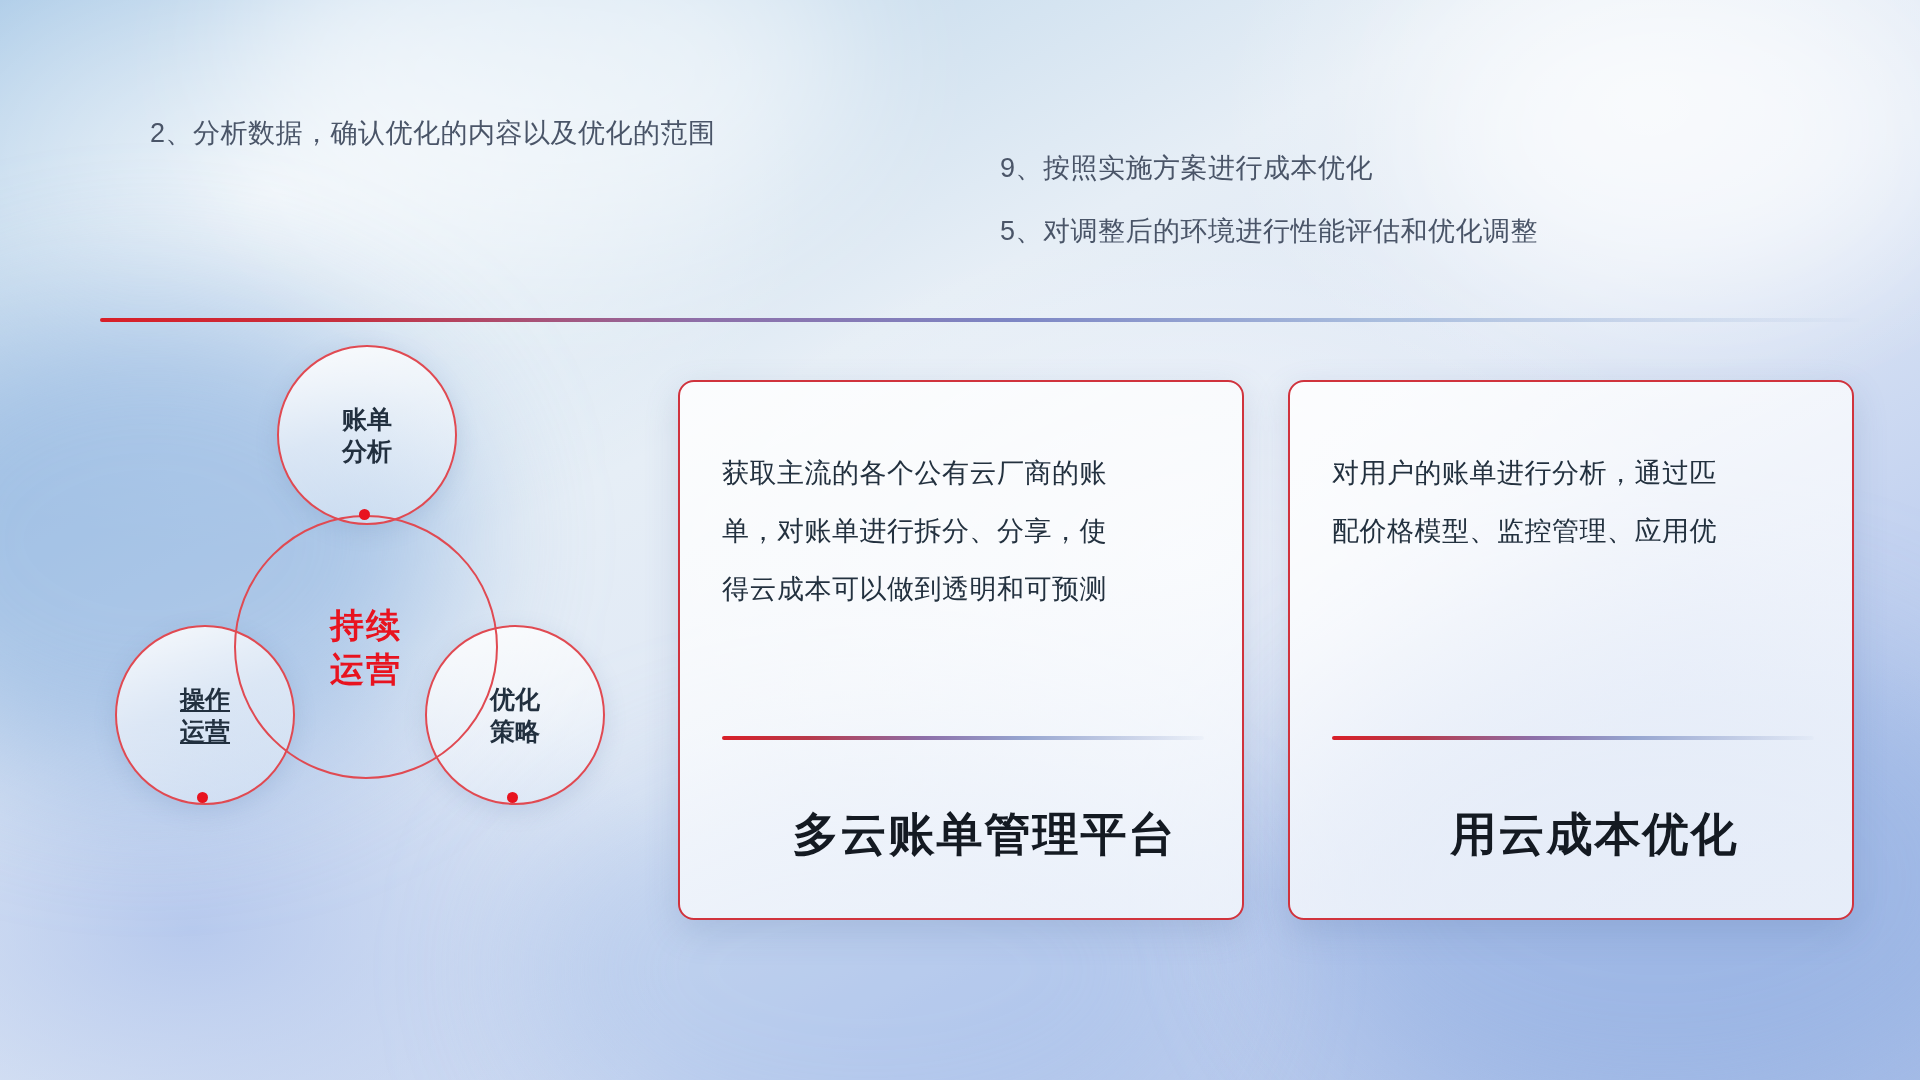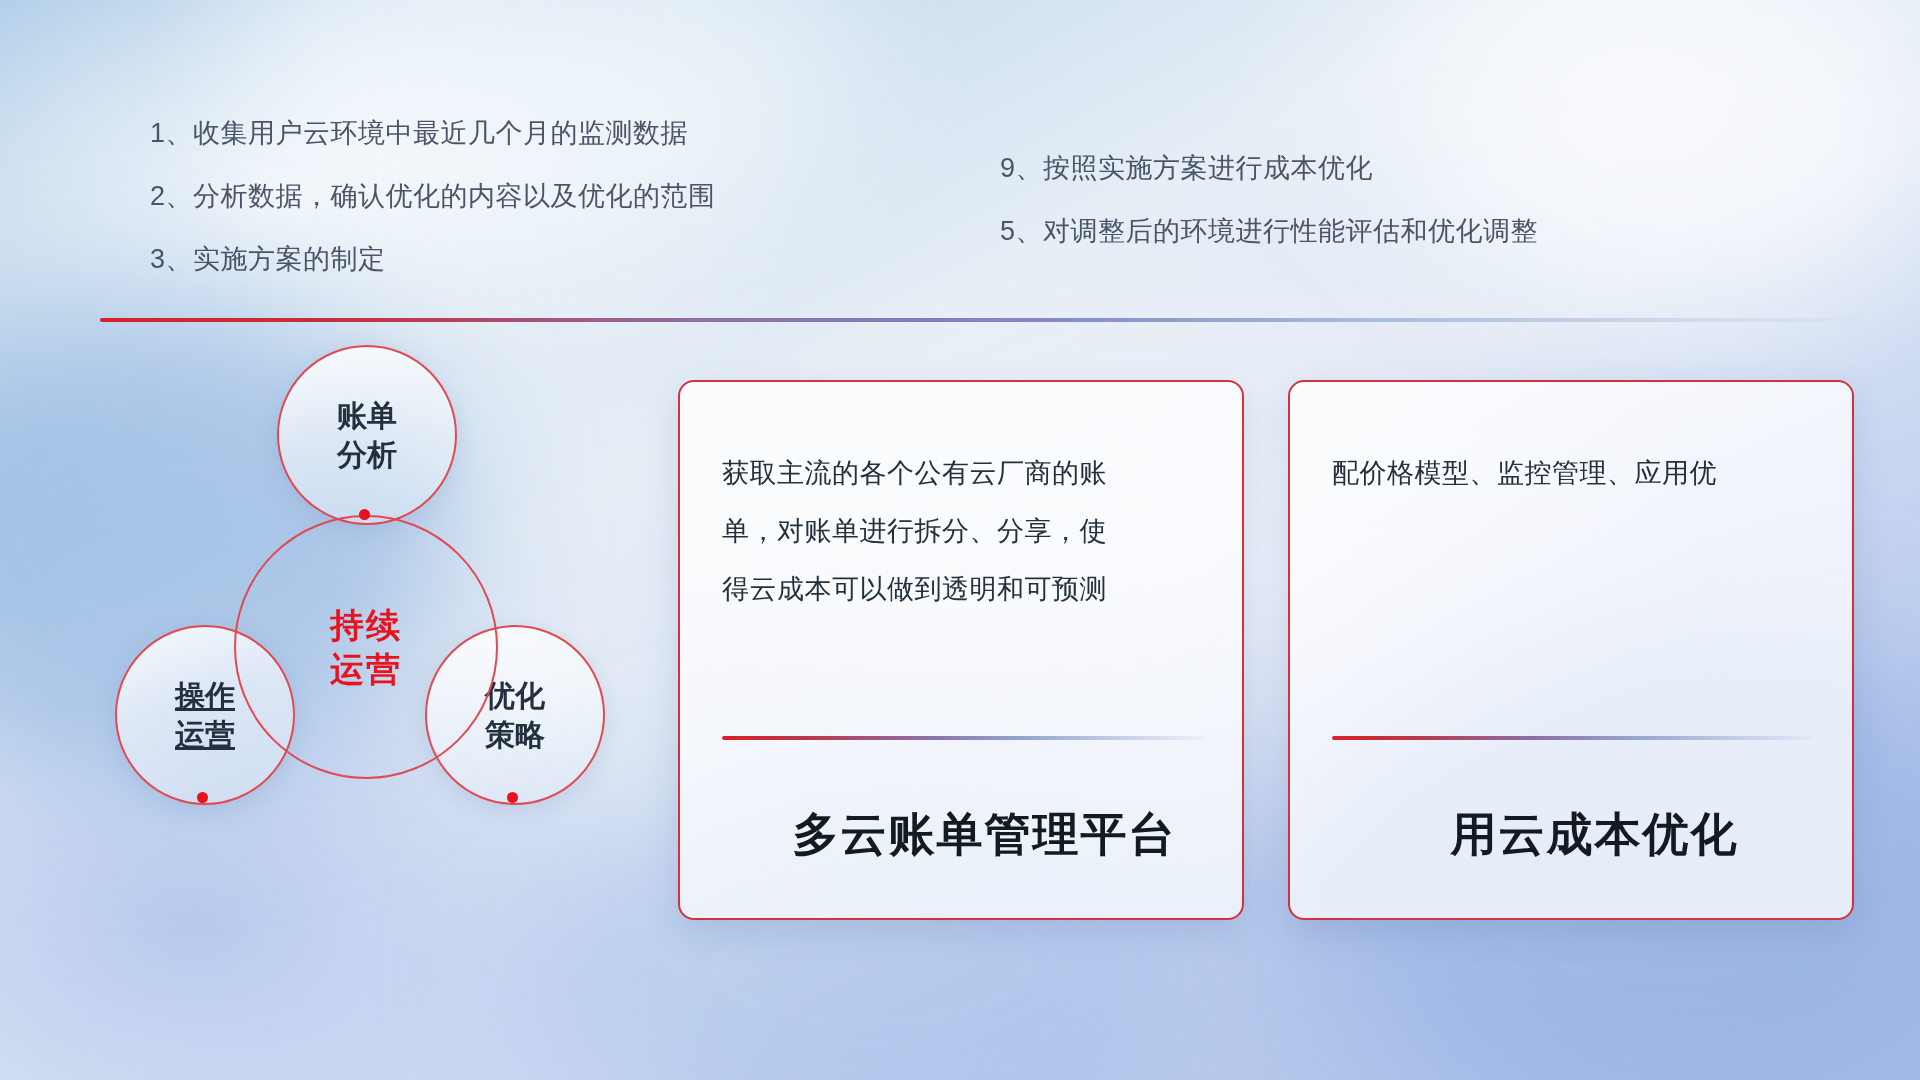--- a/index.html
+++ b/index.html
@@ -74,21 +74,21 @@
   .circle {
     position: absolute;
     border-radius: 50%;
     border: 2px solid #e04a52;
     display: flex;
     flex-direction: column;
     align-items: center;
     justify-content: center;
     text-align: center;
     color: #22303f;
-    font-size: 30px;
+    font-size: 25px;
     font-weight: bold;
     line-height: 1.3;
     background: linear-gradient(160deg, rgba(255,255,255,0.92) 0%, rgba(255,255,255,0.55) 45%, rgba(225,236,248,0.45) 100%);
     box-shadow: 0 6px 22px rgba(90,120,170,0.18);
   }
   .circle.top { left: 182px; top: 0px; width: 176px; height: 176px; }
   .circle.bottom-left { left: 20px; top: 280px; width: 176px; height: 176px; text-decoration: underline; }
   .circle.bottom-right { left: 330px; top: 280px; width: 176px; height: 176px; }
   .circle-center {
     position: absolute;
@@ -168,23 +168,21 @@
 
 <div id="slide">
 
   <div class="haze h1"></div>
   <div class="haze h2"></div>
   <div class="haze h3"></div>
   <div class="haze h4"></div>
   <div class="haze h5"></div>
 
   <div class="bullets left">
-    <div class="line">1、收集用户云环境中最近几个月的监测数据</div>
     <div class="line">2、分析数据，确认优化的内容以及优化的范围</div>
-    <div class="line">3、实施方案的制定</div>
   </div>
 
   <div class="bullets right">
     <div class="line">9、按照实施方案进行成本优化</div>
     <div class="line">5、对调整后的环境进行性能评估和优化调整</div>
   </div>
 
   <div class="divider"></div>
 
   <div class="venn">
@@ -219,19 +217,20 @@
       <div>获取主流的各个公有云厂商的账</div>
       <div>单，对账单进行拆分、分享，使</div>
       <div>得云成本可以做到透明和可预测</div>
     </div>
     <div class="card-rule"></div>
     <div class="card-title">多云账单管理平台</div>
   </div>
 
   <div class="card c2">
     <div class="card-body">
+      <div>对用户的账单进行分析，通过匹</div>
       <div>配价格模型、监控管理、应用优</div>
     </div>
     <div class="card-rule"></div>
     <div class="card-title">用云成本优化</div>
   </div>
 
 </div>
 
 </body></html>

